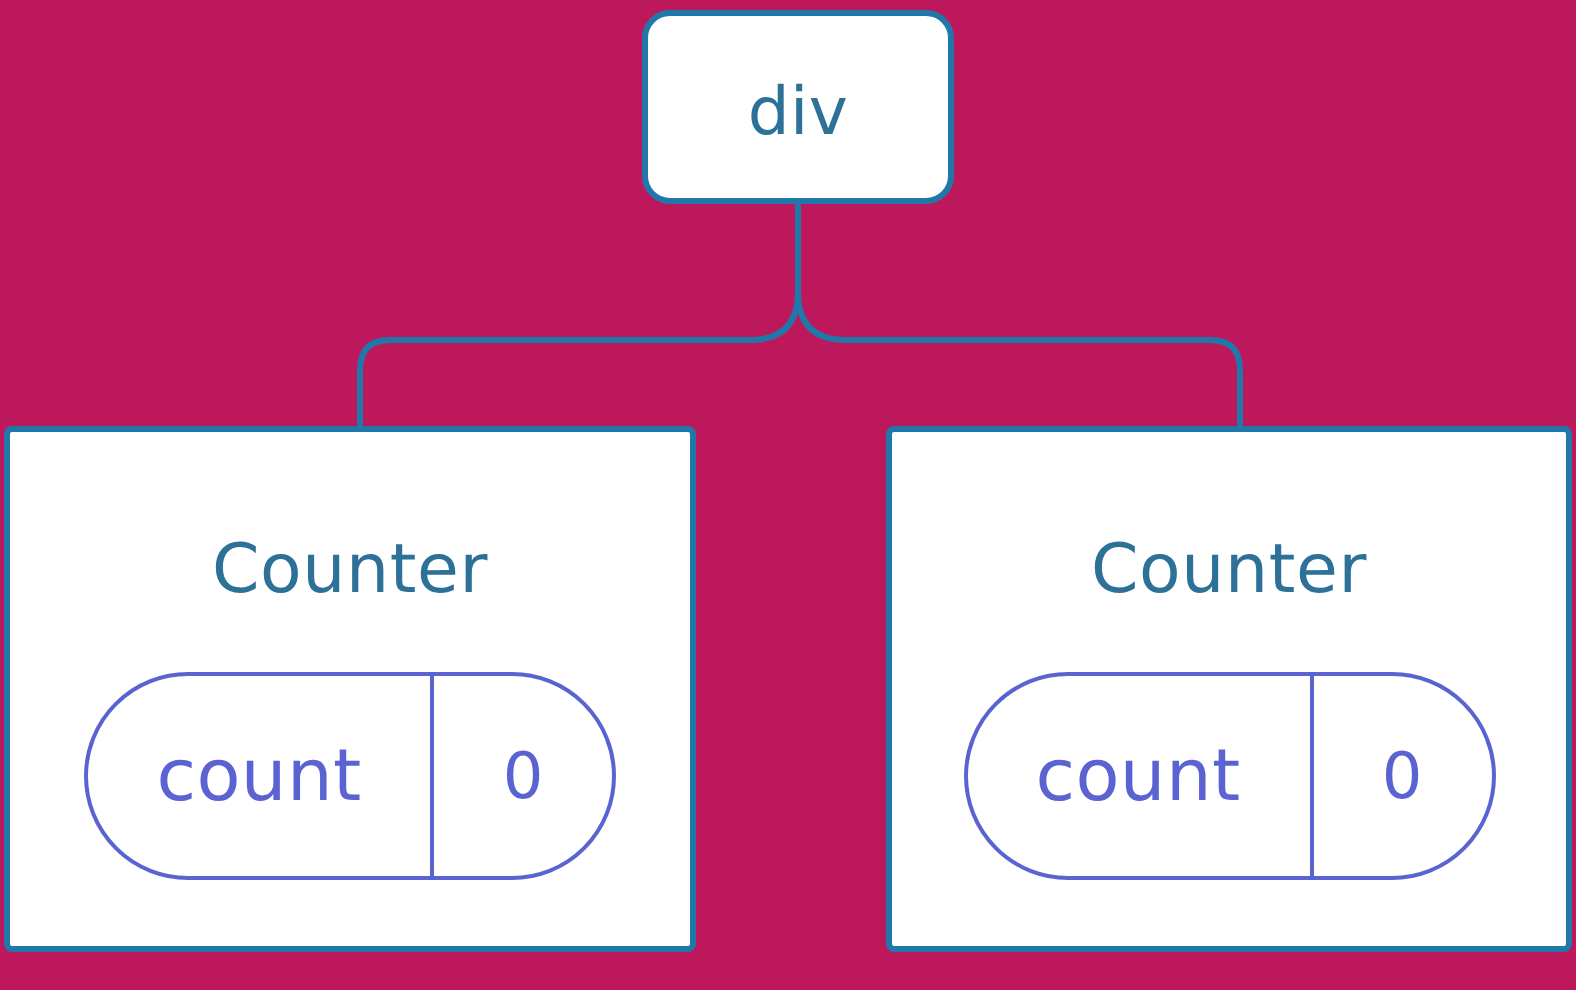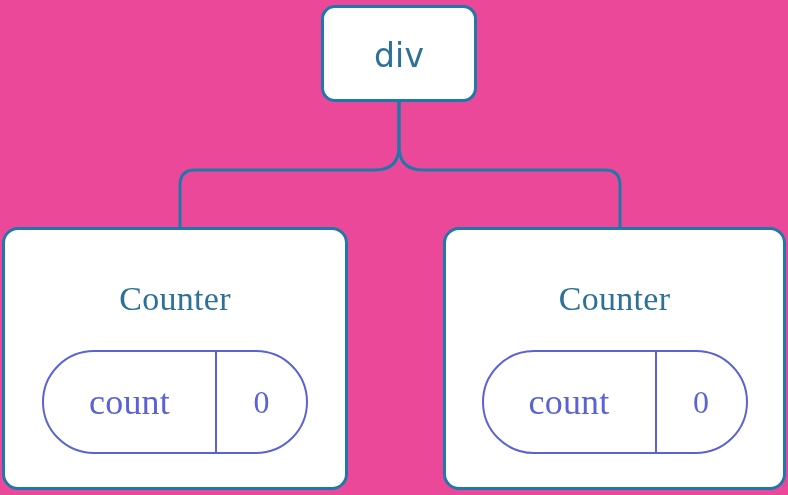--- a/index.html
+++ b/index.html
@@ -10,21 +10,21 @@
   body {
     width: 788px;
     height: 495px;
     overflow: hidden;
     font-family: "DejaVu Sans", "Liberation Sans", sans-serif;
   }
   #diagram {
     position: relative;
     width: 788px;
     height: 495px;
-    background: #ec4899;
+    background: #be185d;
   }
   #connectors {
     position: absolute;
     left: 0;
     top: 0;
     width: 788px;
     height: 495px;
     pointer-events: none;
   }
 
@@ -36,24 +36,23 @@
     border: 3px solid #1f78a9;
   }
   .node-root {
     left: 321px;
     top: 5px;
     width: 156px;
     height: 97px;
     border-radius: 14px;
   }
   .node-child {
-    top: 227px;
+    top: 213px;
     height: 263px;
-    border-radius: 16px;
-    font-family: Liberation Serif, serif;
+    border-radius: 4px;
   }
   .node-child-left {
     left: 2px;
     width: 346px;
   }
   .node-child-right {
     left: 443px;
     width: 343px;
   }
 

